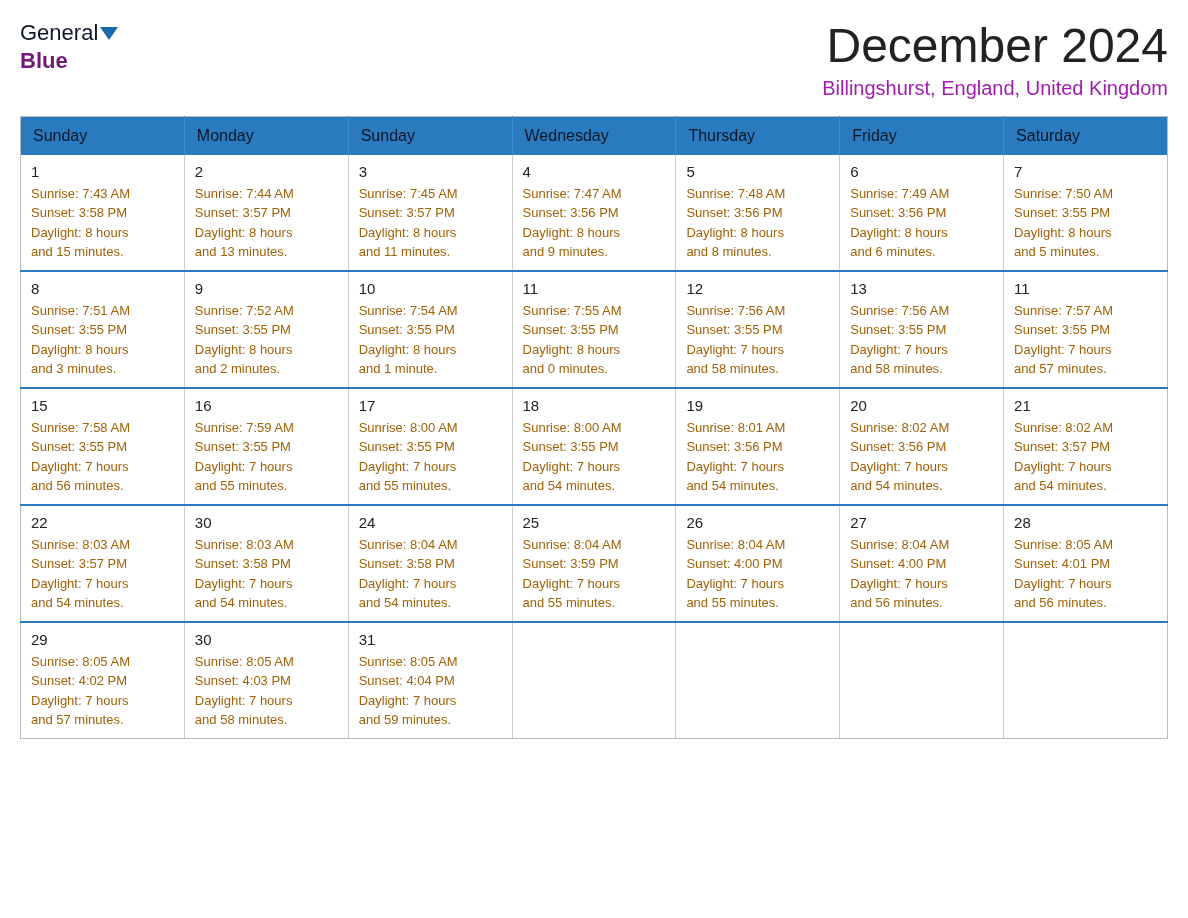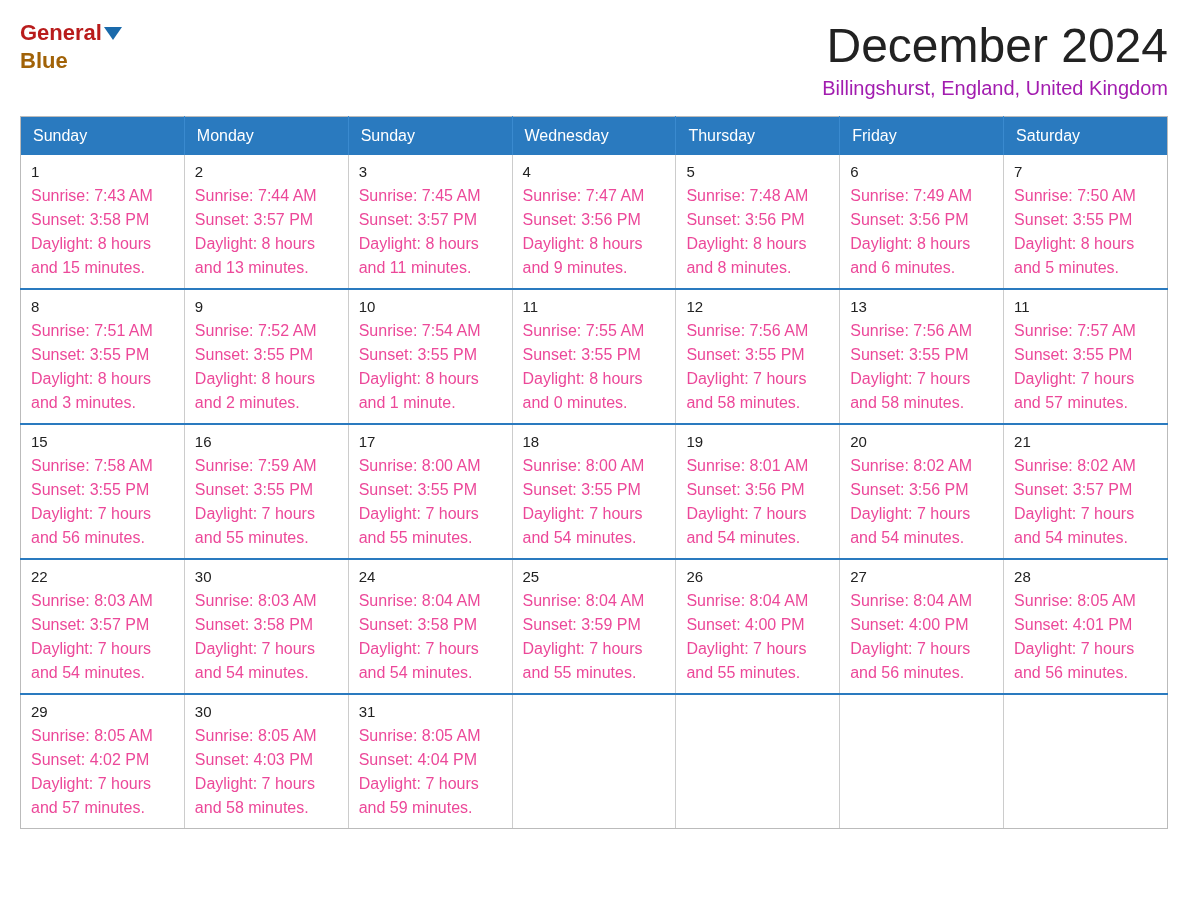--- a/index.html
+++ b/index.html
@@ -15,25 +15,25 @@
       justify-content: space-between;
       align-items: flex-start;
       margin-bottom: 16px;
     }
     .logo {
       display: flex;
       flex-direction: column;
       align-items: flex-start;
     }
     .logo-general {
-      color: #b91c1c;
-      font-weight: bold;
+      color: #0f172a;
+      font-weight: normal;
     }
     .logo-blue {
-      color: #a16207;
+      color: #701a75;
       font-size: 22px;
       font-weight: bold;
     }
     .title-section {
       text-align: right;
       margin-left: 20px;
     }
     .month-title {
       font-size: 48px;
       font-weight: normal;
@@ -45,21 +45,21 @@
       color: #a21caf;
       margin-top: 4px;
     }
     .calendar {
       width: 100%;
       border-collapse: collapse;
       border: 1px solid #bbb;
     }
     .calendar th {
       background-color: #2a7abf;
-      color: #ffffff;
+      color: #0f172a;
       padding: 10px 12px;
       text-align: left;
       font-size: 16px;
       font-weight: normal;
       border-right: 1px solid #3a8acf;
       margin-top: 36px;
     }
     .calendar th:last-child {
       border-right: none;
     }
@@ -80,23 +80,23 @@
       border-bottom: 1px solid #bbb;
     }
     .day-number {
       font-size: 15px;
       font-weight: normal;
       color: #222;
       margin-bottom: 4px;
       display: block;
     }
     .day-info {
-      font-size: 16px;
+      font-size: 13px;
       line-height: 1.5;
-      color: #ec4899;
+      color: #a16207;
     }
     .logo-line1 {
       display: flex;
       align-items: center;
       font-size: 22px;
       font-weight: bold;
       color: #333;
     }
     .triangle-icon {
       display: inline-block;

